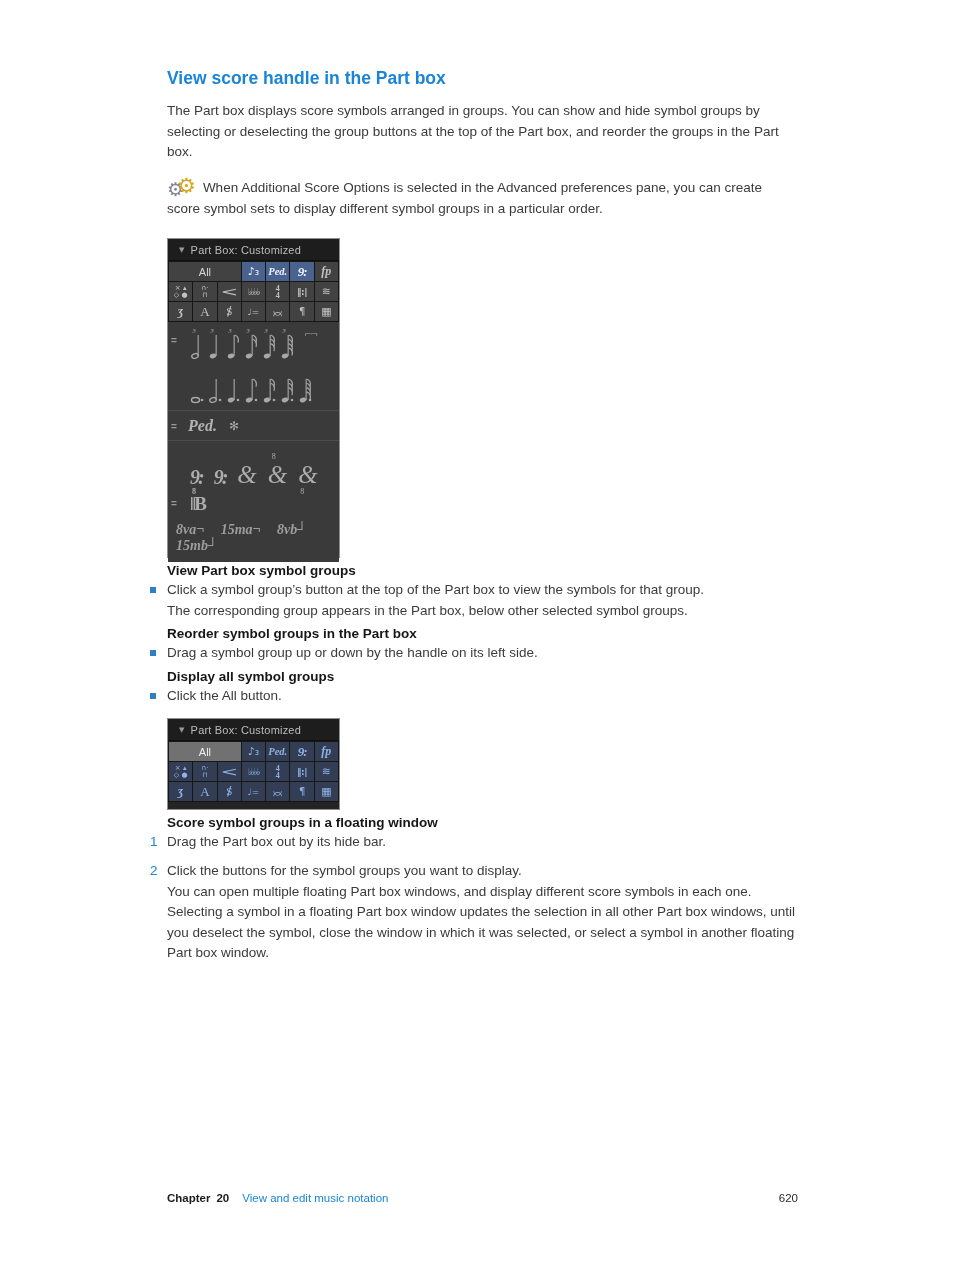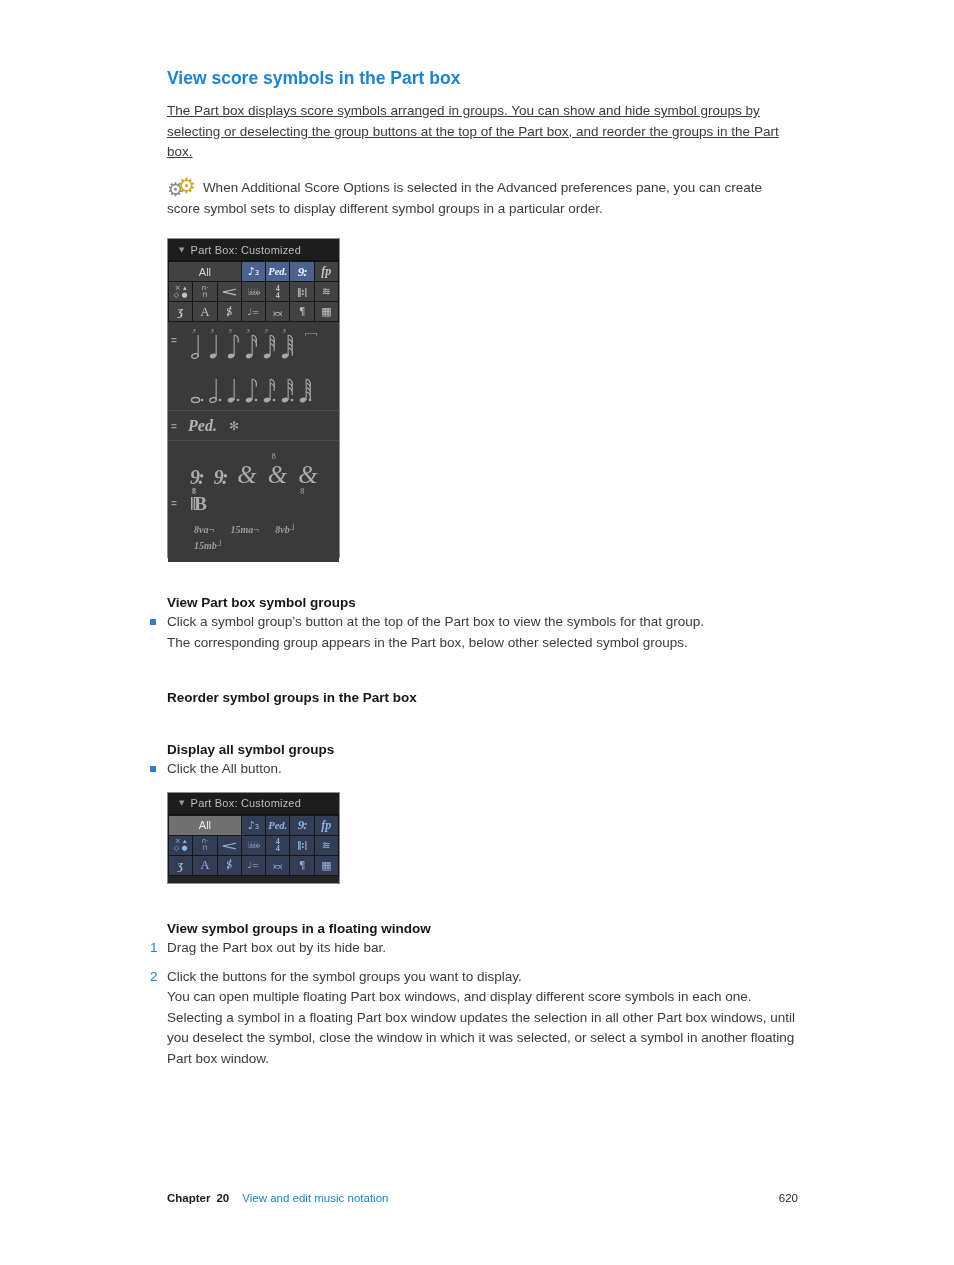--- a/index.html
+++ b/index.html
@@ -3,27 +3,27 @@
 <meta charset="utf-8">
 <style>
   html,body{margin:0;padding:0;}
   body{
     width:954px;height:1265px;position:relative;background:#ffffff;
     font-family:"Liberation Sans", sans-serif;color:#3b3b3b;
   }
   .content{position:absolute;left:167px;top:0;width:630px;}
   h1{font-size:17.5px;font-weight:700;color:var(--accent);margin:68px 0 6px 0;}
   p.body{font-size:13.5px;line-height:20.5px;margin:0 0 0 0;color:#3b3b3b;}
-  p.intro{margin-top:12px;text-decoration:underline;}
+  p.intro{margin-top:12px;}
   p.tip{margin-top:13px;}
   .gear{font-family:"DejaVu Sans",sans-serif;display:inline-block;line-height:1;}
   .gear-gray{font-size:19px;color:var(--gear-gray);vertical-align:-4px;}
   .gear-gold{font-size:21px;color:var(--gear-gold);vertical-align:-1px;margin-left:-7px;margin-right:7px;}
 
-  h2{font-size:13.5px;font-weight:700;color:#161616;margin:37px 0 2px 0;}
+  h2{font-size:13.5px;font-weight:700;color:#161616;margin:5px 0 2px 0;}
   .li{position:relative;font-size:13.5px;line-height:20.5px;margin:0;}
   .li .marker{position:absolute;left:-17px;}
   .bullet-sq{top:7px;width:6px;height:6px;background:var(--bullet);display:block;}
   .num{color:var(--accent);font-size:13.5px;top:0;}
   .cont{margin-top:8.5px;}
   .gap-lg{margin-top:13px;}
 
   
   .partbox{width:173px;background:#3a3a3a;border:1px solid #8e8e8e;box-sizing:border-box;}
   .pb1{margin-top:19px;height:320px;}
@@ -76,37 +76,37 @@
   .pedal-row .ast{font-family:"DejaVu Sans",sans-serif;font-size:12px;color:#a8a8a8;}
   .clef-row{display:flex;align-items:flex-end;gap:11px;padding-left:22px;height:46px;color:#adadad;}
   .clef{position:relative;font-family:"Liberation Serif",serif;line-height:1;}
   .clef-bass{font-style:italic;font-weight:700;font-size:20px;letter-spacing:-2px;}
   .clef-treble{font-style:italic;font-size:25px;}
   .clef-alto{font-weight:700;font-size:19px;letter-spacing:-2px;}
   .clef .o8{position:absolute;font-size:8px;letter-spacing:0;font-style:normal;}
   .clef .sub{bottom:-9px;left:2px;}
   .clef .sup{top:-9px;left:4px;}
   .alto-row{display:flex;align-items:center;height:32px;padding-left:22px;color:#adadad;}
-  .oct-line{display:flex;gap:16px;padding-left:26px;font-family:"Liberation Serif",serif;
-    font-style:italic;font-weight:700;font-size:10px;color:#9d9d9d;line-height:16px;}
+  .oct-line{display:flex;gap:16px;padding-left:8px;font-family:"Liberation Serif",serif;
+    font-style:italic;font-weight:700;font-size:14px;color:#9d9d9d;line-height:16px;}
   .oct-wrap{padding:3px 0 8px 0;}
 
   
   .footer{position:absolute;left:167px;top:1174px;width:631px;display:flex;align-items:baseline;font-size:11.5px;}
   .footer .chap{font-weight:700;color:#1c1c1c;}
   .footer .chapnum{font-weight:700;color:#1c1c1c;margin-left:6px;margin-top:18px;}
   .footer a{color:var(--accent);text-decoration:none;margin-left:13px;}
   .footer .pageno{margin-left:auto;color:#2a2a2a;}
 </style>
 </head>
 <body>
 
 <div class="content">
 
-  <h1>View score symbols in the Part box</h1>
+  <h1>View score handle in the Part box</h1>
 
   <p class="body intro">The Part box displays score symbols arranged in groups. You can show and hide symbol groups by selecting or deselecting the group buttons at the top of the Part box, and reorder the groups in the Part box.</p>
 
   <p class="body tip"><span class="gear gear-gray">⚙</span><span class="gear gear-gold">⚙</span><span>When Additional Score Options is selected in the Advanced preferences pane, you can create score symbol sets to display different symbol groups in a particular order.</span></p>
 
   <div class="partbox pb1" id="partbox1">
       <div class="pb-title">
         <span class="tri">▼</span>
         <span>Part Box: Customized</span>
       </div>
@@ -303,20 +303,24 @@
     </div>
 
   <h2>View Part box symbol groups</h2>
   <div class="li">
     <span class="marker bullet-sq"></span>
     <span>Click a symbol group’s button at the top of the Part box to view the symbols for that group.</span>
   </div>
   <p class="body gap-lg">The corresponding group appears in the Part box, below other selected symbol groups.</p>
 
   <h2>Reorder symbol groups in the Part box</h2>
+  <div class="li">
+    <span class="marker bullet-sq"></span>
+    <span>Drag a symbol group up or down by the handle on its left side.</span>
+  </div>
 
   <h2>Display all symbol groups</h2>
   <div class="li">
     <span class="marker bullet-sq"></span>
     <span>Click the All button.</span>
   </div>
 
   <div class="partbox pb2" id="partbox2">
       <div class="pb-title">
         <span class="tri">▼</span>
@@ -384,21 +388,21 @@
         <div class="pb-btn pb-pilcrow">
           <span class="g">¶</span>
         </div>
         <div class="pb-btn pb-grid-btn">
           <span class="g">▦</span>
         </div>
       </div>
       <div class="pb-strip"></div>
     </div>
 
-  <h2>View symbol groups in a floating window</h2>
+  <h2>Score symbol groups in a floating window</h2>
   <div class="li">
     <span class="marker num">1</span>
     <span>Drag the Part box out by its hide bar.</span>
   </div>
   <div class="li cont">
     <span class="marker num">2</span>
     <span>Click the buttons for the symbol groups you want to display.</span>
   </div>
   <p class="body gap-lg">You can open multiple floating Part box windows, and display different score symbols in each one. Selecting a symbol in a floating Part box window updates the selection in all other Part box windows, until you deselect the symbol, close the window in which it was selected, or select a symbol in another floating Part box window.</p>
 

